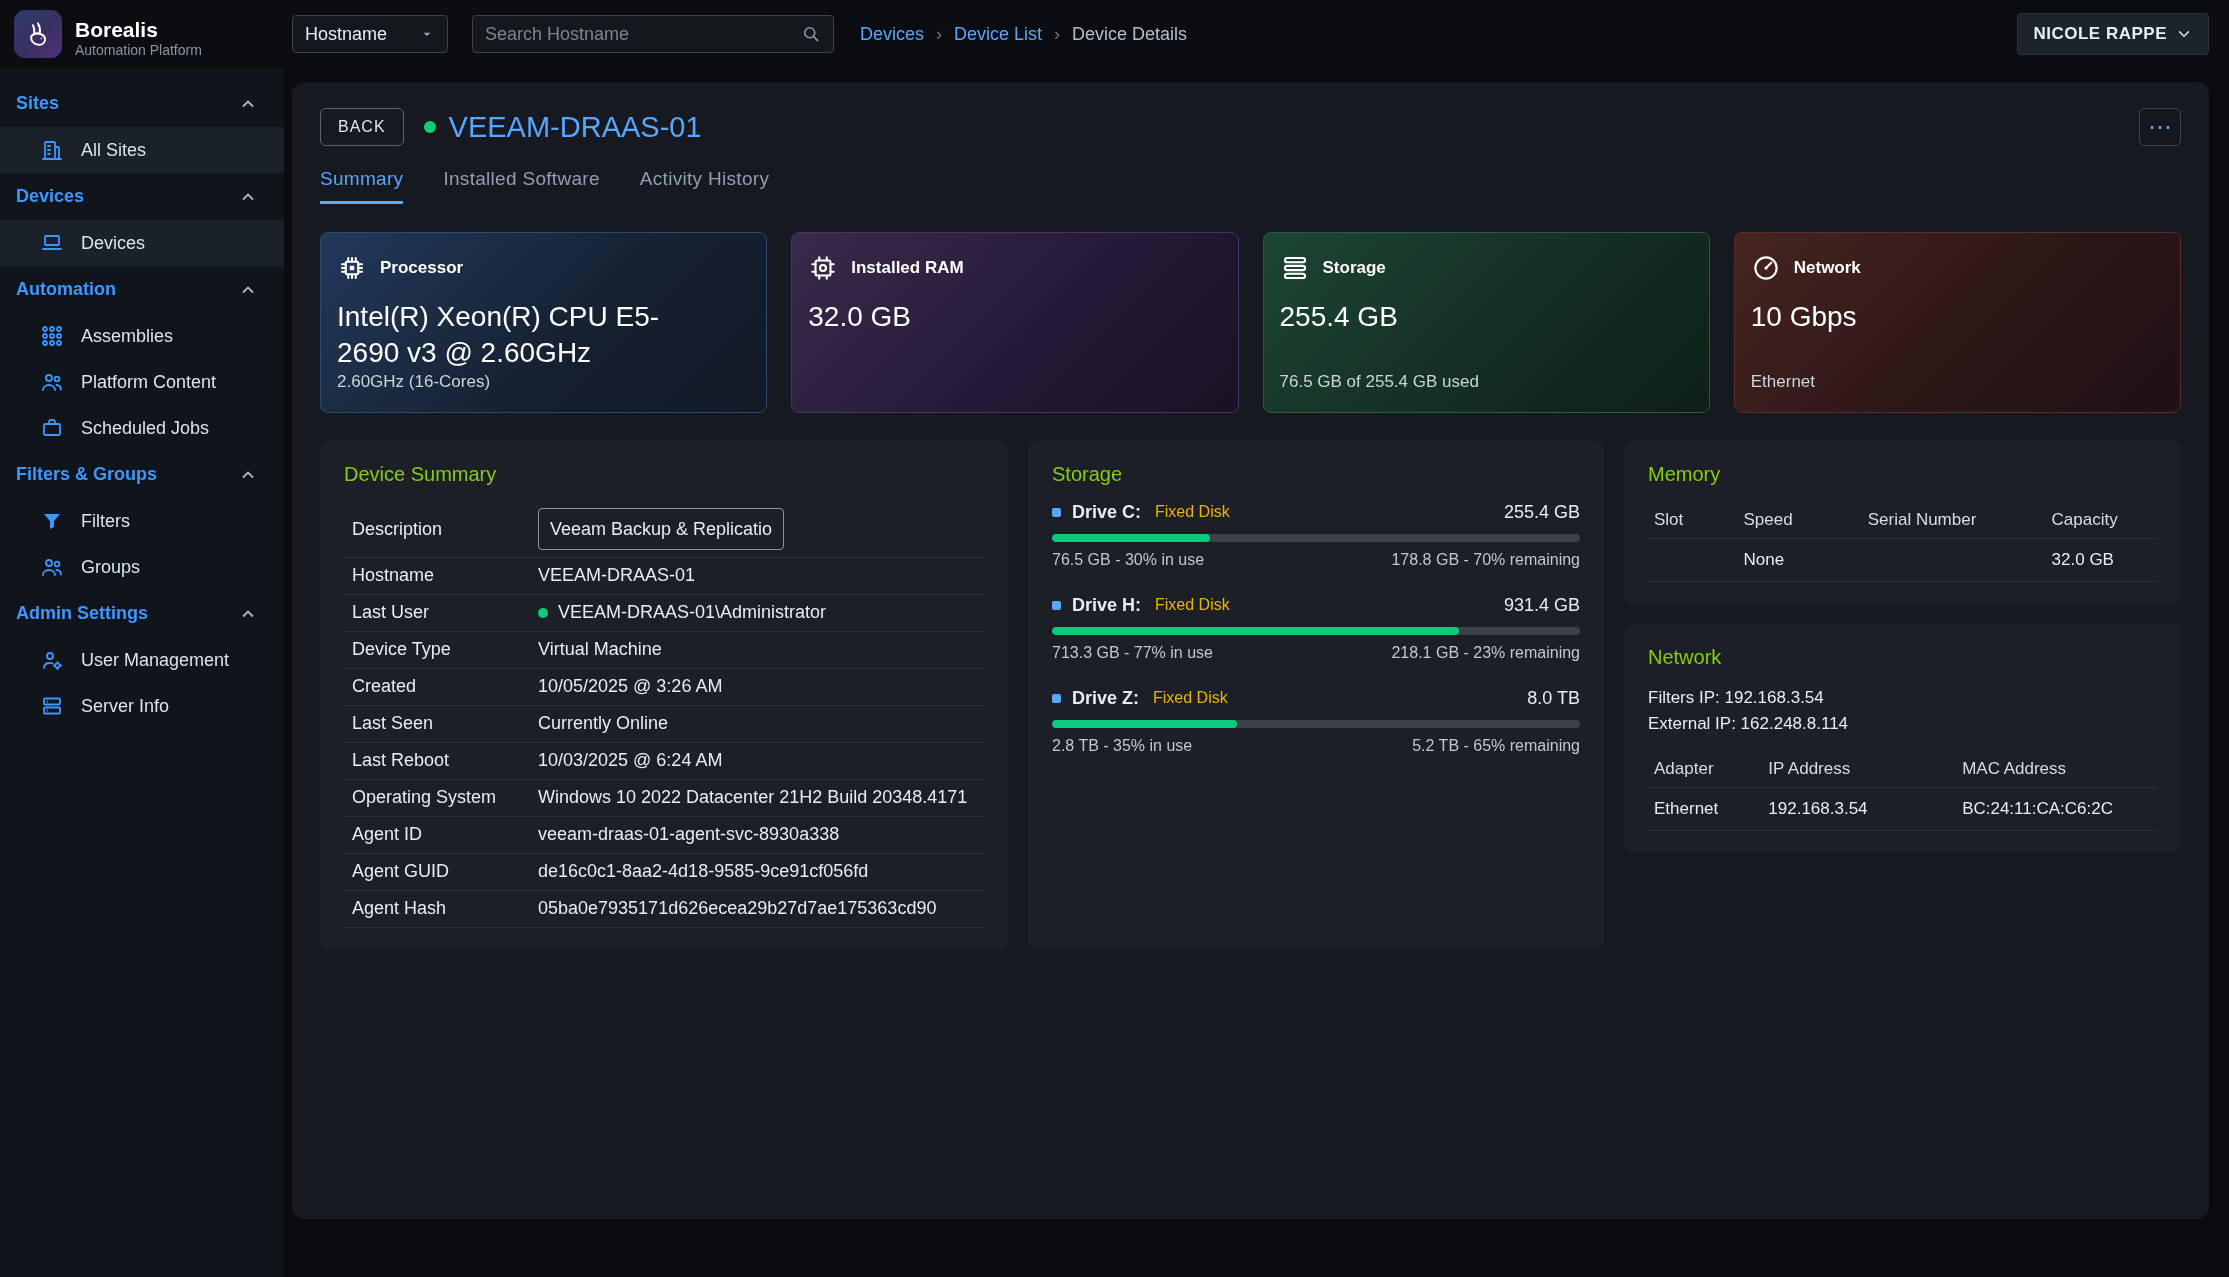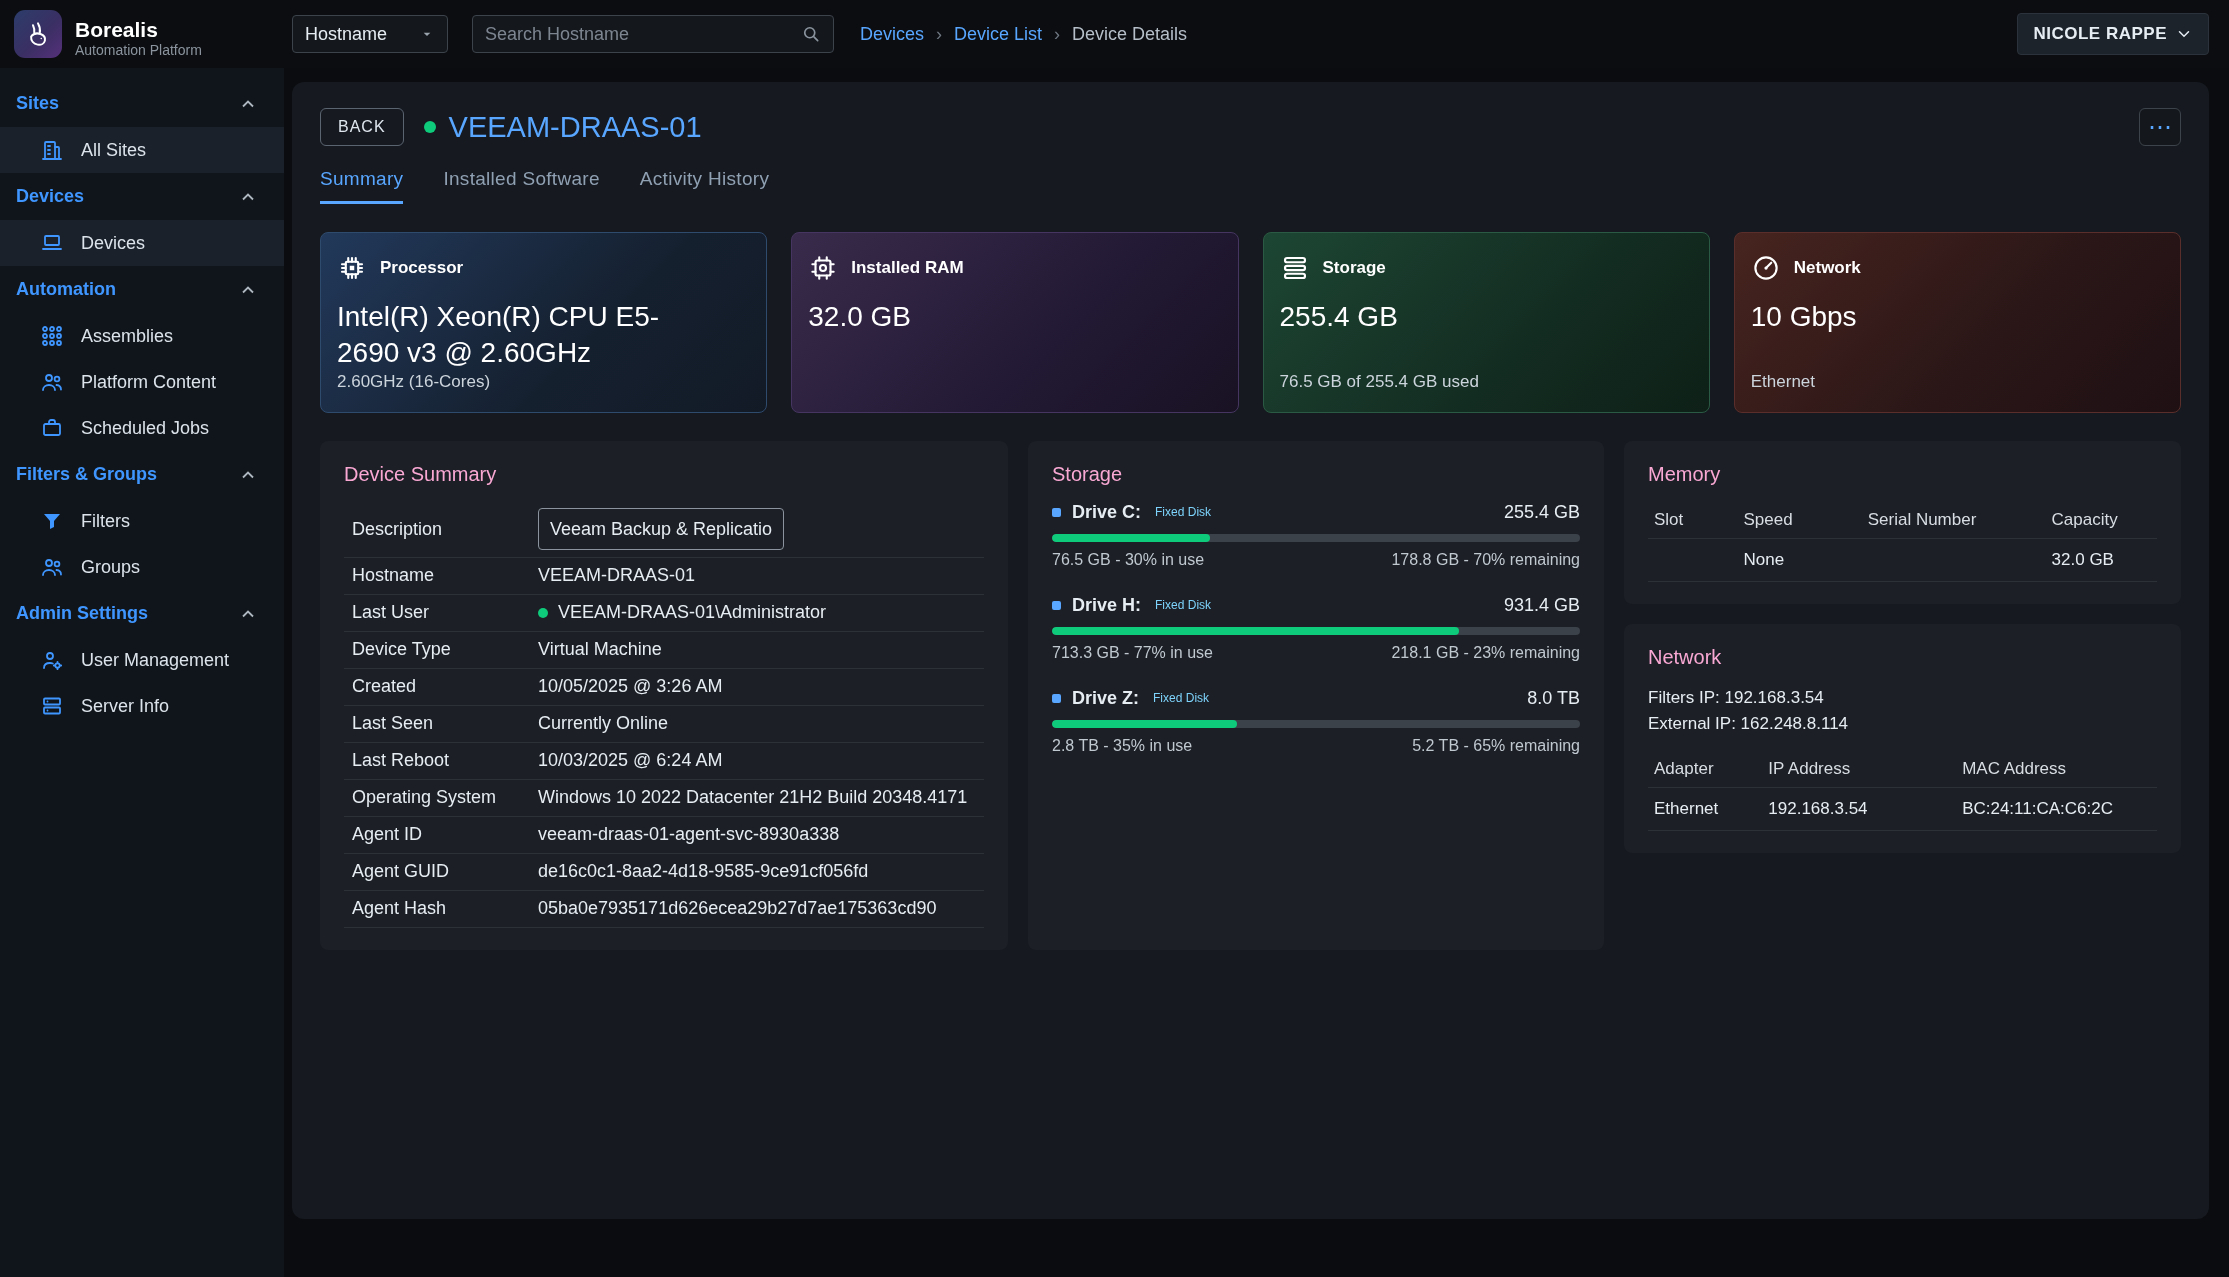--- a/index.html
+++ b/index.html
@@ -67,36 +67,36 @@
   .card-value { font-size:28px; margin-top:16px; line-height:1.3; max-width:92%; }
   .card-footer { margin-top:auto; font-size:17px; color:#ccd4dc; min-height:20px; }
   .card.processor { background:linear-gradient(135deg,#22395b 0%,#15202f 60%,#121a26 100%); border:1px solid #2e4a6d; }
   .card.ram { background:linear-gradient(135deg,#392b4b 0%,#221934 60%,#191223 100%); border:1px solid #453560; }
   .card.storage { background:linear-gradient(135deg,#1d4634 0%,#132c21 60%,#0e2017 100%); border:1px solid #2a5a43; }
   .card.network { background:linear-gradient(135deg,#47241f 0%,#2a1617 60%,#1f1014 100%); border:1px solid #5a2f2b; }
 
   
   .columns { margin-top:28px; display:grid; grid-template-columns:688px 576px 1fr; gap:20px; }
   .subpanel { background:#1c1f25; border-radius:8px; padding:22px 24px; }
-  .subpanel-title { color:#f9a8d4; font-size:20px; margin-bottom:16px; font-weight:400; }
+  .subpanel-title { color:#84cc16; font-size:20px; margin-bottom:16px; font-weight:400; }
 
   
   .srow { display:flex; align-items:center; min-height:37px; border-bottom:1px solid #2c3138; font-size:18px; padding:0 8px; }
   .srow.desc { min-height:56px; }
   .slabel { flex:0 0 186px; color:#e6edf3; }
   .svalue { color:#e6edf3; display:flex; align-items:center; gap:10px; }
   .desc-input { width:246px; height:42px; background:transparent; border:1px solid #8b949e; border-radius:4px; color:#e6edf3; font-size:18px; padding:0 11px; font-family:"Liberation Sans", sans-serif; }
   .mini-dot { width:10px; height:10px; border-radius:50%; background:#0ecb7b; flex:0 0 10px; }
 
   
   .drive { margin-bottom:26px; }
   .drive-top { display:flex; align-items:center; gap:11px; font-size:18px; }
   .bullet { width:9px; height:9px; border-radius:2px; background:#58a6ff; flex:0 0 9px; }
   .drive-name { font-weight:700; }
-  .drive-type { color:#7dd3fc; font-size:12px; margin-left:3px; }
+  .drive-type { color:#eab308; font-size:16px; margin-left:3px; }
   .drive-size { margin-left:auto; }
   .bar { height:8px; background:#3c424a; border-radius:5px; margin-top:11px; overflow:hidden; }
   .bar-fill { height:100%; background:#0ecb7b; border-radius:5px; }
   .drive-stats { display:flex; justify-content:space-between; font-size:16px; color:#c0c8d0; margin-top:9px; }
 
   
   .right-col { display:flex; flex-direction:column; gap:20px; }
   .mgrid { display:grid; grid-template-columns:18% 25% 37% 20%; }
   .ngrid { display:grid; grid-template-columns:23% 39% 38%; }
   .thead { font-size:17px; color:#d7dde3; padding:8px 6px; border-bottom:1px solid #2c3138; }

